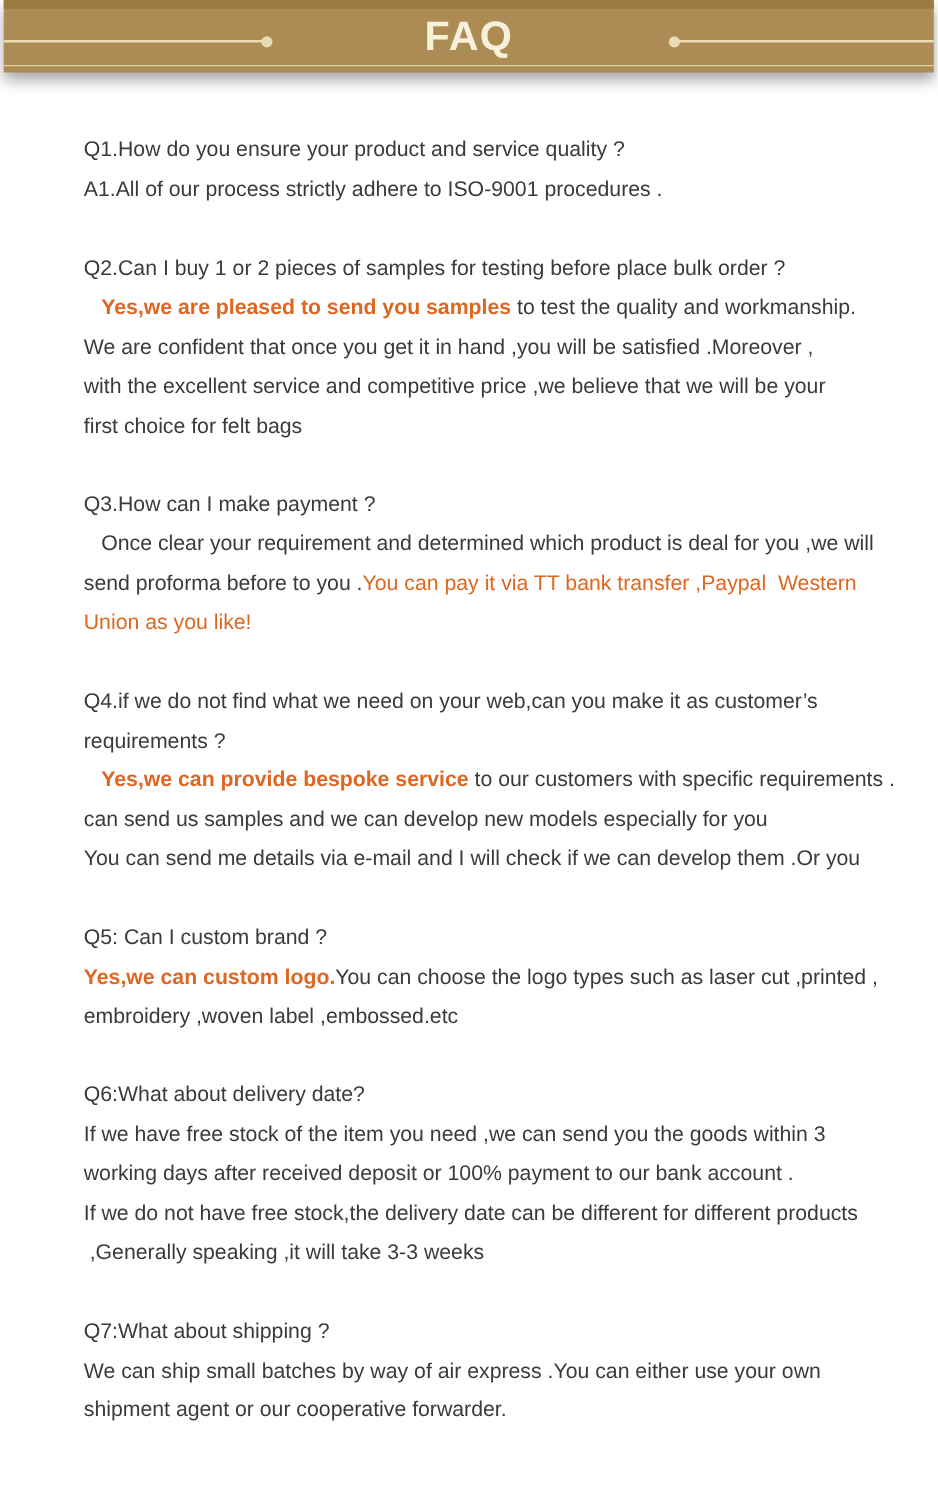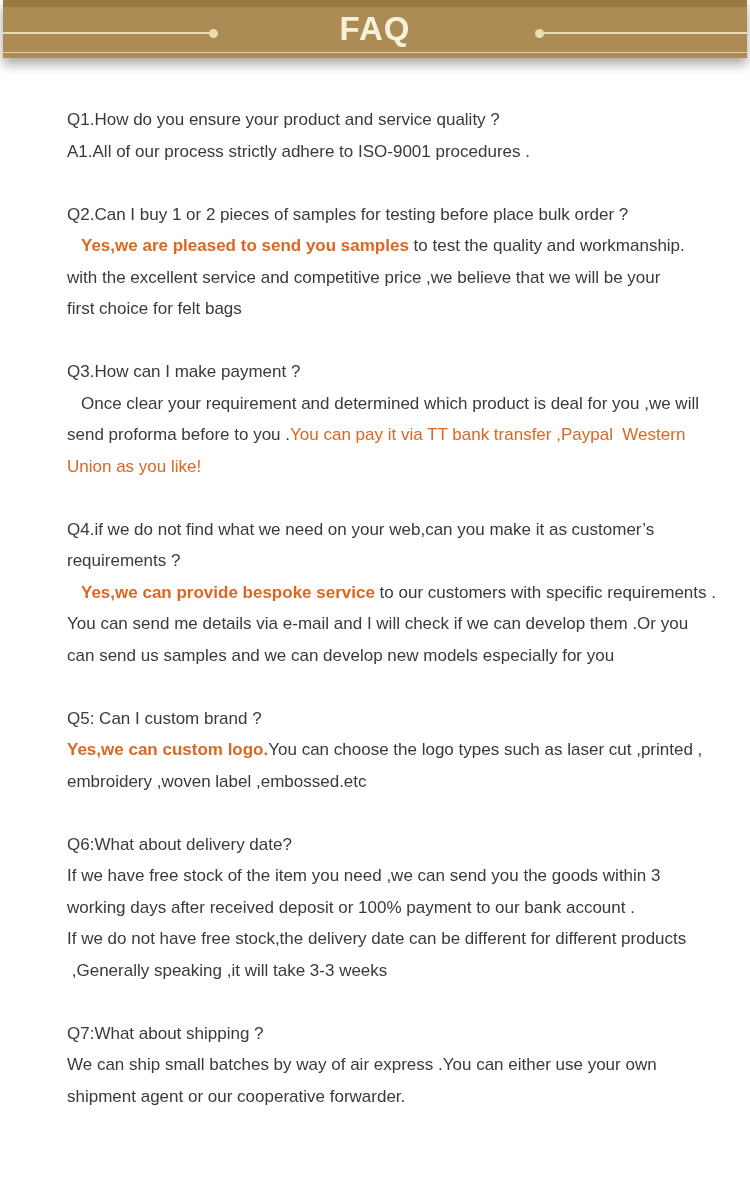--- a/index.html
+++ b/index.html
@@ -98,35 +98,36 @@
   </header>
 
   <main class="faq-body" id="faq-body">
       <section class="faq-section">
         <div class="faq-line"><span class="">Q1.How do you ensure your product and service quality ?</span></div>
         <div class="faq-line"><span class="">A1.All of our process strictly adhere to ISO-9001 procedures .</span></div>
       </section>
       <section class="faq-section">
         <div class="faq-line"><span class="">Q2.Can I buy 1 or 2 pieces of samples for testing before place bulk order ?</span></div>
         <div class="faq-line indent"><span class="hl b">Yes,we are pleased to send you samples</span><span class=""> to test the quality and workmanship.</span></div>
+        <div class="faq-line"><span class="">We are confident that once you get it in hand ,you will be satisfied .Moreover ,</span></div>
         <div class="faq-line"><span class="">with the excellent service and competitive price ,we believe that we will be your</span></div>
         <div class="faq-line"><span class="">first choice for felt bags</span></div>
       </section>
       <section class="faq-section">
         <div class="faq-line"><span class="">Q3.How can I make payment ?</span></div>
         <div class="faq-line indent"><span class="">Once clear your requirement and determined which product is deal for you ,we will</span></div>
         <div class="faq-line"><span class="">send proforma before to you .</span><span class="hl">You can pay it via TT bank transfer ,Paypal  Western</span></div>
         <div class="faq-line"><span class="hl">Union as you like!</span></div>
       </section>
       <section class="faq-section">
         <div class="faq-line"><span class="">Q4.if we do not find what we need on your web,can you make it as customer’s</span></div>
         <div class="faq-line"><span class="">requirements ?</span></div>
         <div class="faq-line indent"><span class="hl b">Yes,we can provide bespoke service</span><span class=""> to our customers with specific requirements .</span></div>
+        <div class="faq-line"><span class="">can send us samples and we can develop new models especially for you</span></div>
         <div class="faq-line"><span class="">You can send me details via e-mail and I will check if we can develop them .Or you</span></div>
-        <div class="faq-line"><span class="">can send us samples and we can develop new models especially for you</span></div>
       </section>
       <section class="faq-section">
         <div class="faq-line"><span class="">Q5: Can I custom brand ?</span></div>
         <div class="faq-line"><span class="hl b">Yes,we can custom logo.</span><span class="">You can choose the logo types such as laser cut ,printed ,</span></div>
         <div class="faq-line"><span class="">embroidery ,woven label ,embossed.etc</span></div>
       </section>
       <section class="faq-section">
         <div class="faq-line"><span class="">Q6:What about delivery date?</span></div>
         <div class="faq-line"><span class="">If we have free stock of the item you need ,we can send you the goods within 3</span></div>
         <div class="faq-line"><span class="">working days after received deposit or 100% payment to our bank account .</span></div>

